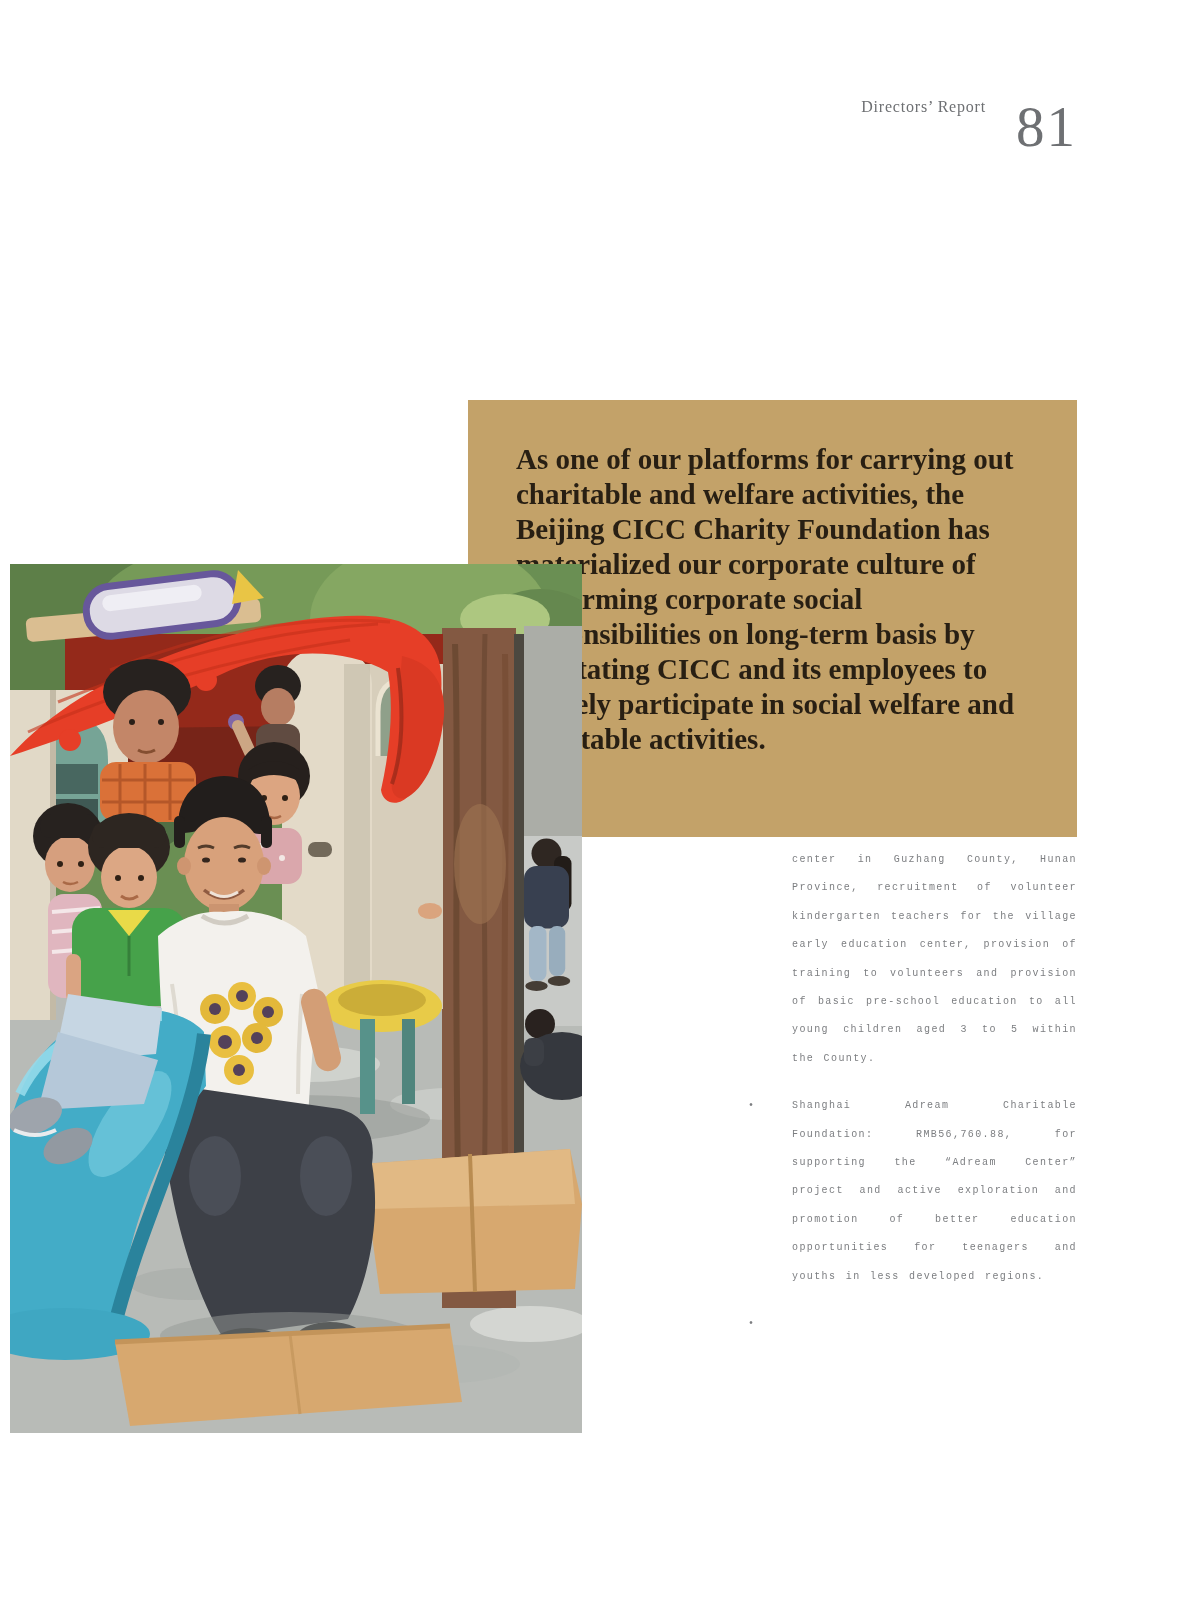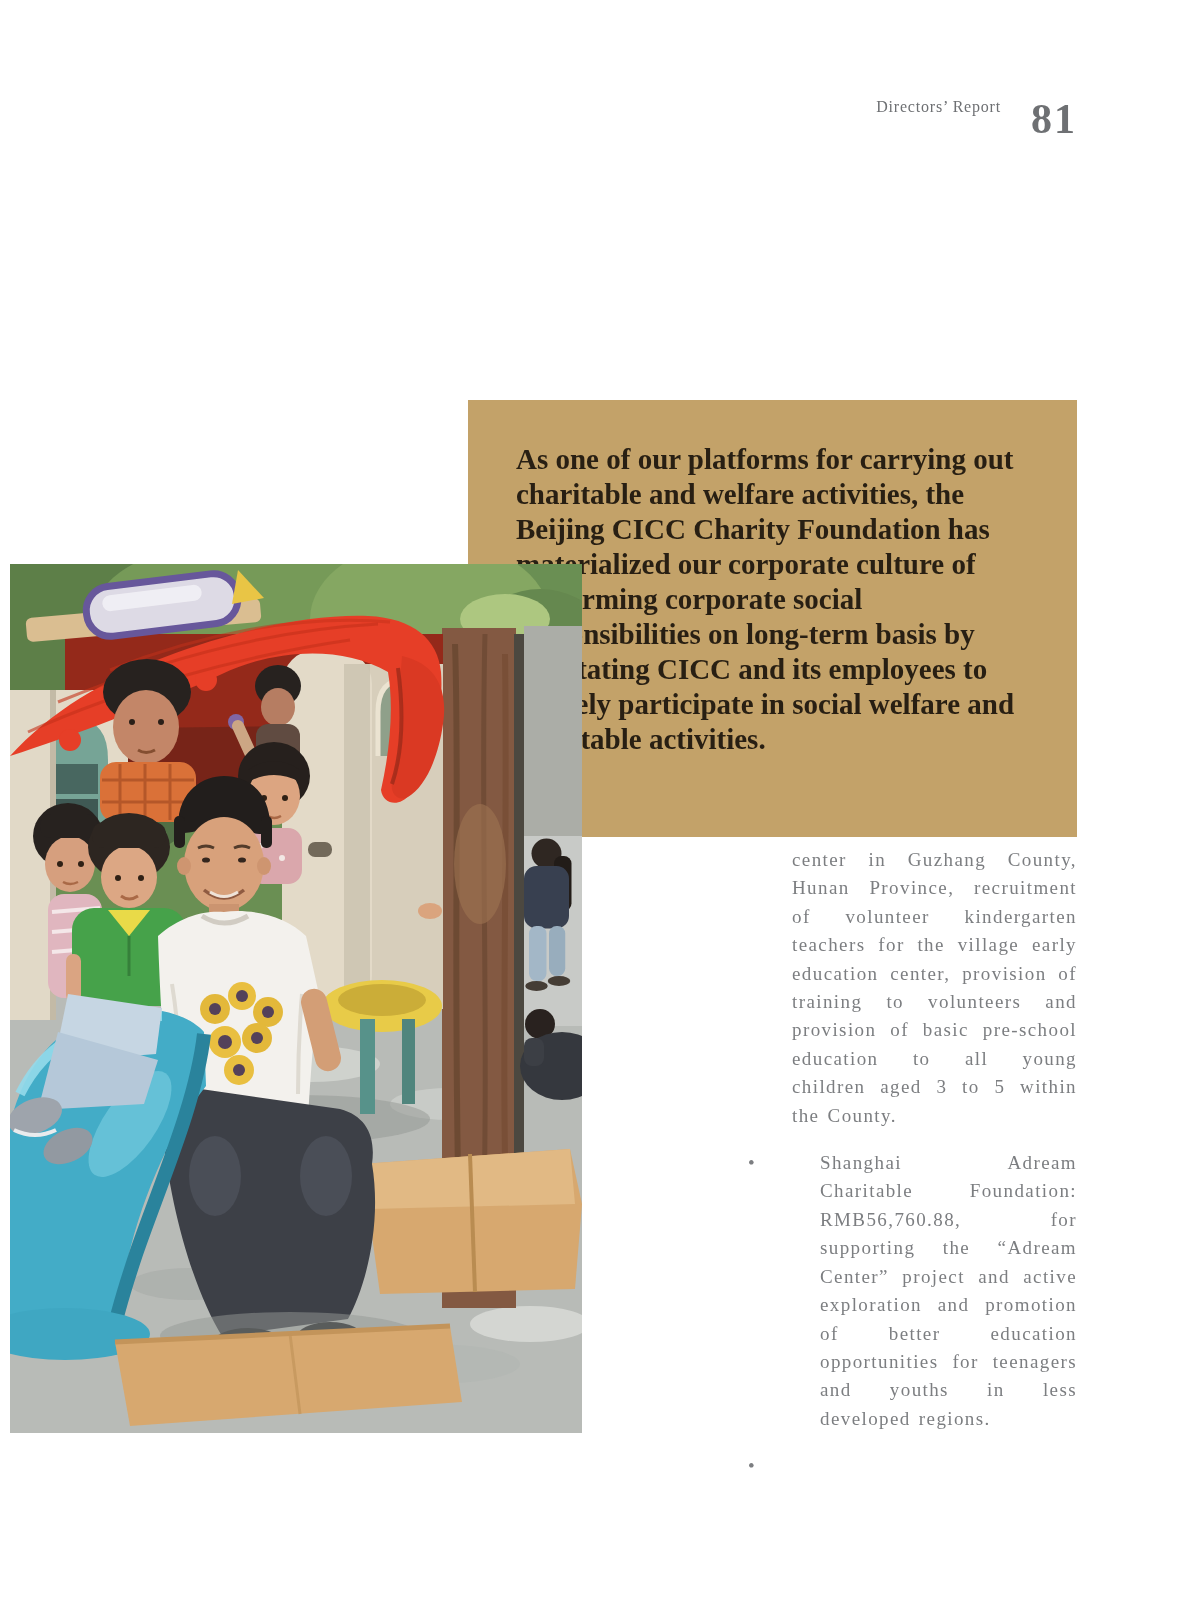--- a/index.html
+++ b/index.html
@@ -1,31 +1,31 @@
 <!DOCTYPE html>
 <html><head>
 <meta charset="utf-8">
 <style>
   html,body{margin:0;padding:0;background:#ffffff;}
   .page{position:relative;width:1190px;height:1615px;background:#ffffff;overflow:hidden;
         font-family:"Liberation Serif","DejaVu Serif",serif;}
   .pg-header{position:absolute;top:90px;right:113px;display:flex;align-items:flex-start;gap:30px;margin-top:8px;}
   .pg-header .section{font-size:16px;letter-spacing:0.8px;}
-  .pg-header .pageno{font-size:42px;line-height:1;letter-spacing:2px;font-weight:700;}
+  .pg-header .pageno{font-size:57px;line-height:1;letter-spacing:2px;font-weight:400;}
   .highlight{position:absolute;left:468px;top:400px;width:609px;height:437px;box-sizing:border-box;
              padding:42px 26px 0 48px;font-weight:bold;font-size:29px;line-height:35px;}
   .photo{position:absolute;left:10px;top:564px;width:572px;height:869px;}
   .photo svg{display:block;width:100%;height:100%;}
-  .bodycol{position:absolute;left:748px;top:846px;width:329px;font-size:19px;line-height:28.4px;
-           letter-spacing:1.4px;word-spacing:2px;text-align:justify;}
+  .bodycol{position:absolute;left:748px;top:846px;width:329px;font-size:10px;line-height:28.4px;
+           letter-spacing:1.4px;word-spacing:2px;text-align:justify;font-family:Liberation Mono, monospace;}
   .para{margin:0 0 19px 44px;}
   .bullets{list-style:none;margin:0;padding:0;}
   .bullets li{display:flex;margin:0 0 19px 0;}
   .bullets .marker{flex:0 0 44px;width:44px;letter-spacing:0;}
-  .bullets .btext{flex:1;margin-left:28px;}
+  .bullets .btext{flex:1;}
 </style>
 </head>
 <body>
 
 <div class="page">
 
   <div class="pg-header">
     <span class="section" style="color: rgb(110, 112, 115);">Directors’ Report</span>
     <span class="pageno" style="color: rgb(110, 112, 115);">81</span>
   </div>

